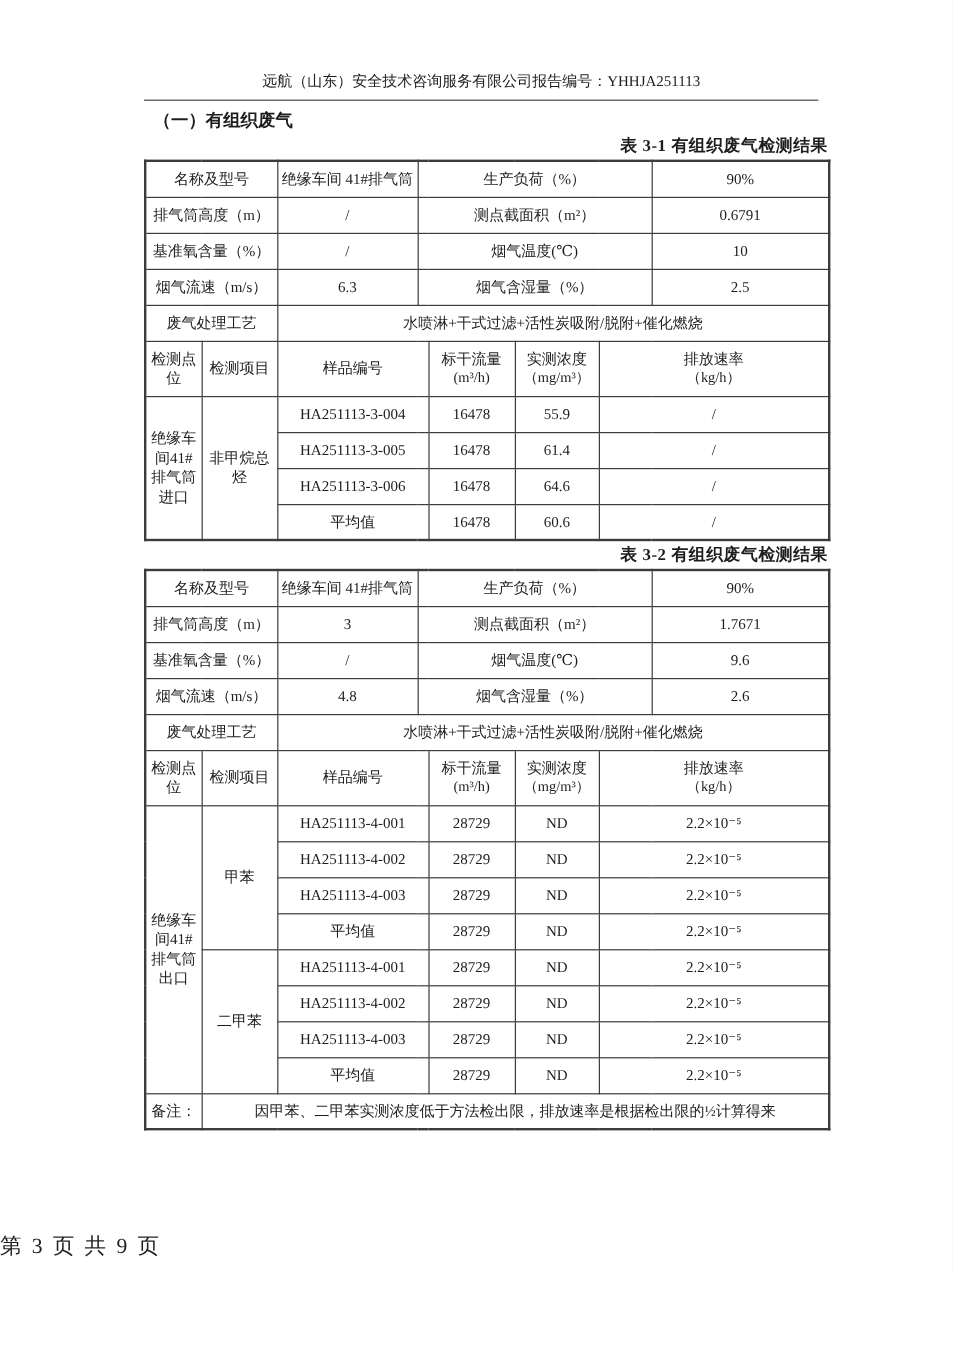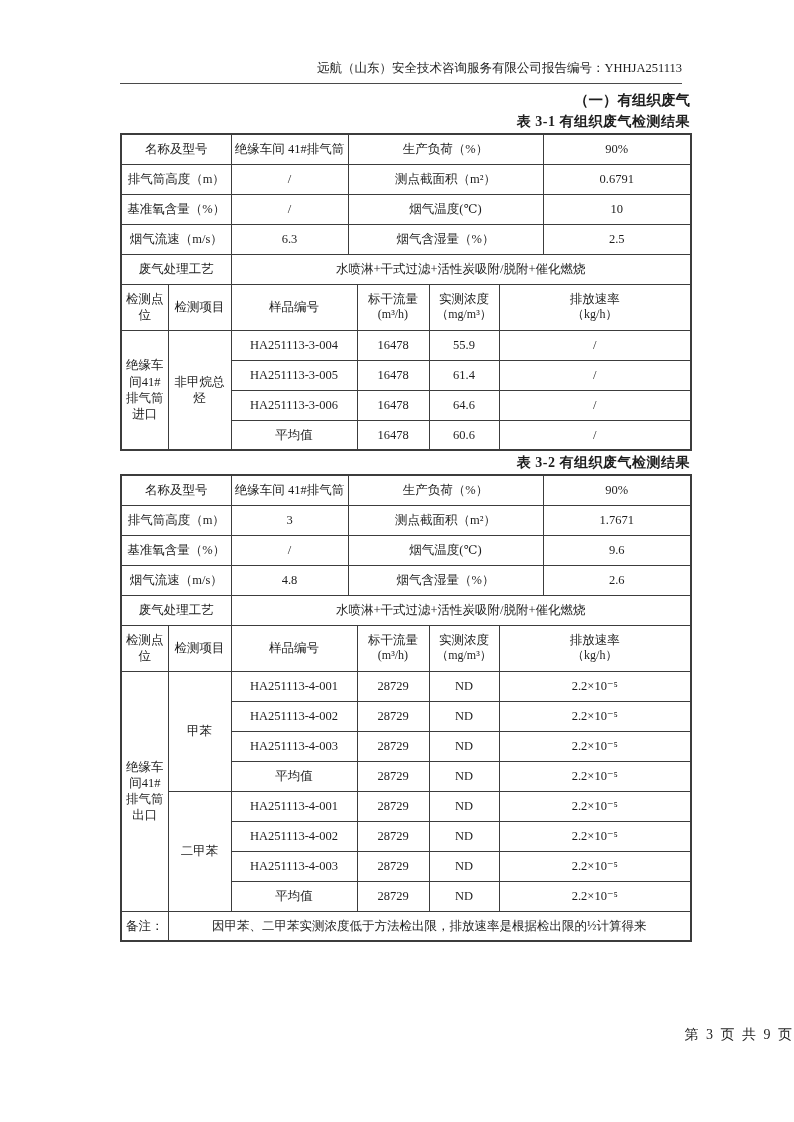--- a/index.html
+++ b/index.html
@@ -10,38 +10,37 @@
     margin: 0 auto;
     background: #ffffff;
     font-family: "Liberation Serif", "DejaVu Serif", serif;
     color: #1d1d1d;
     padding: 60px 104px 0 120px;
   }
   
   .doc-header {
     width: 562px;
     display: flex;
-    justify-content: flex-end;
+    justify-content: center;
     align-items: flex-end;
     font-size: 12.5px;
     padding-bottom: 6px;
     border-bottom: 1.5px solid #4a4a4a;
   }
   
   .section-title {
     margin: 13px 0 0 6px;
     font-size: 17.5px;
     font-weight: bold;
     letter-spacing: 1.5px;
   }
   .subsection-title {
     margin: 7px 0 0 8px;
     font-size: 14.5px;
     font-weight: bold;
-    text-align: right;
   }
   .table-caption {
     width: 570px;
     text-align: right;
     font-size: 14px;
     font-weight: bold;
     margin-top: 3px;
     letter-spacing: 0.5px;
   }
   
@@ -64,22 +63,22 @@
   }
   table.report { border: 2px solid #3c3c3c; }
   table.report td.hdr { height: 46px; }
   table.report td.nw { white-space: nowrap; }
   table.report .unit { font-size: 12px; }
   
   .page-footer {
     position: absolute;
     left: 0; right: 0;
     top: 1026px;
-    text-align: right;
-    font-size: 14px;
+    text-align: left;
+    font-size: 18px;
     letter-spacing: 2px;
   }
 </style>
 </head>
 <body>
 
 <div class="page">
 
   <div class="doc-header">
     <span>远航（山东）安全技术咨询服务有限公司</span>

